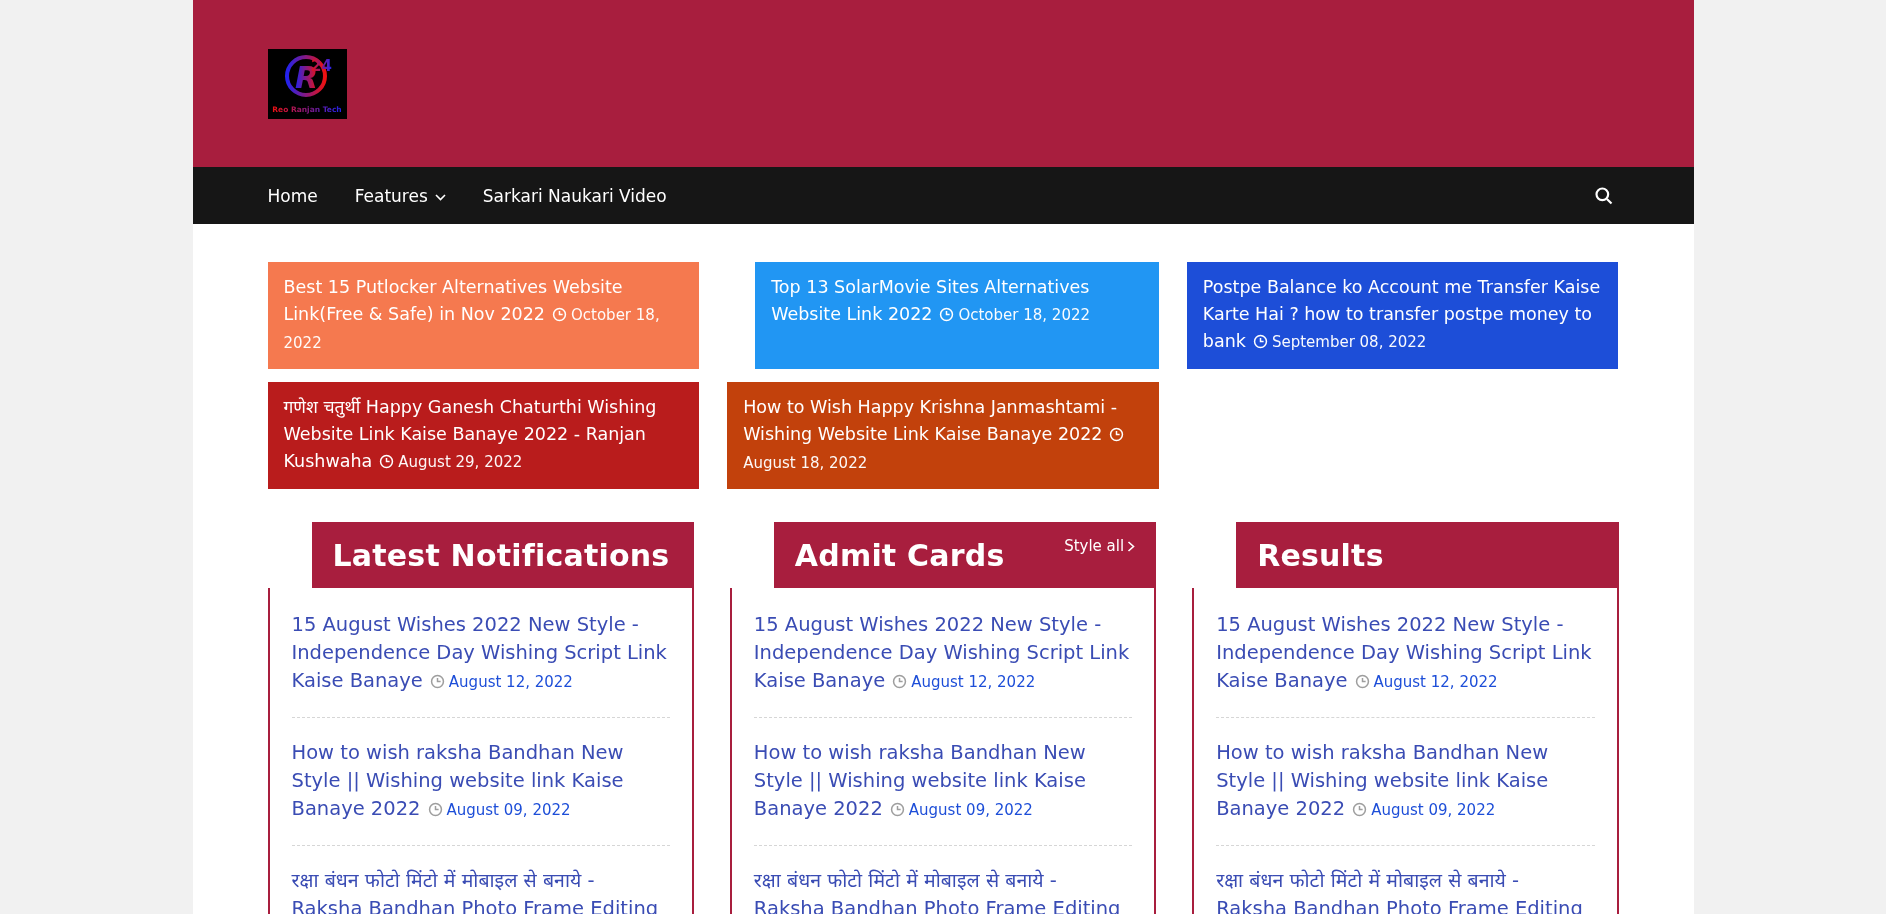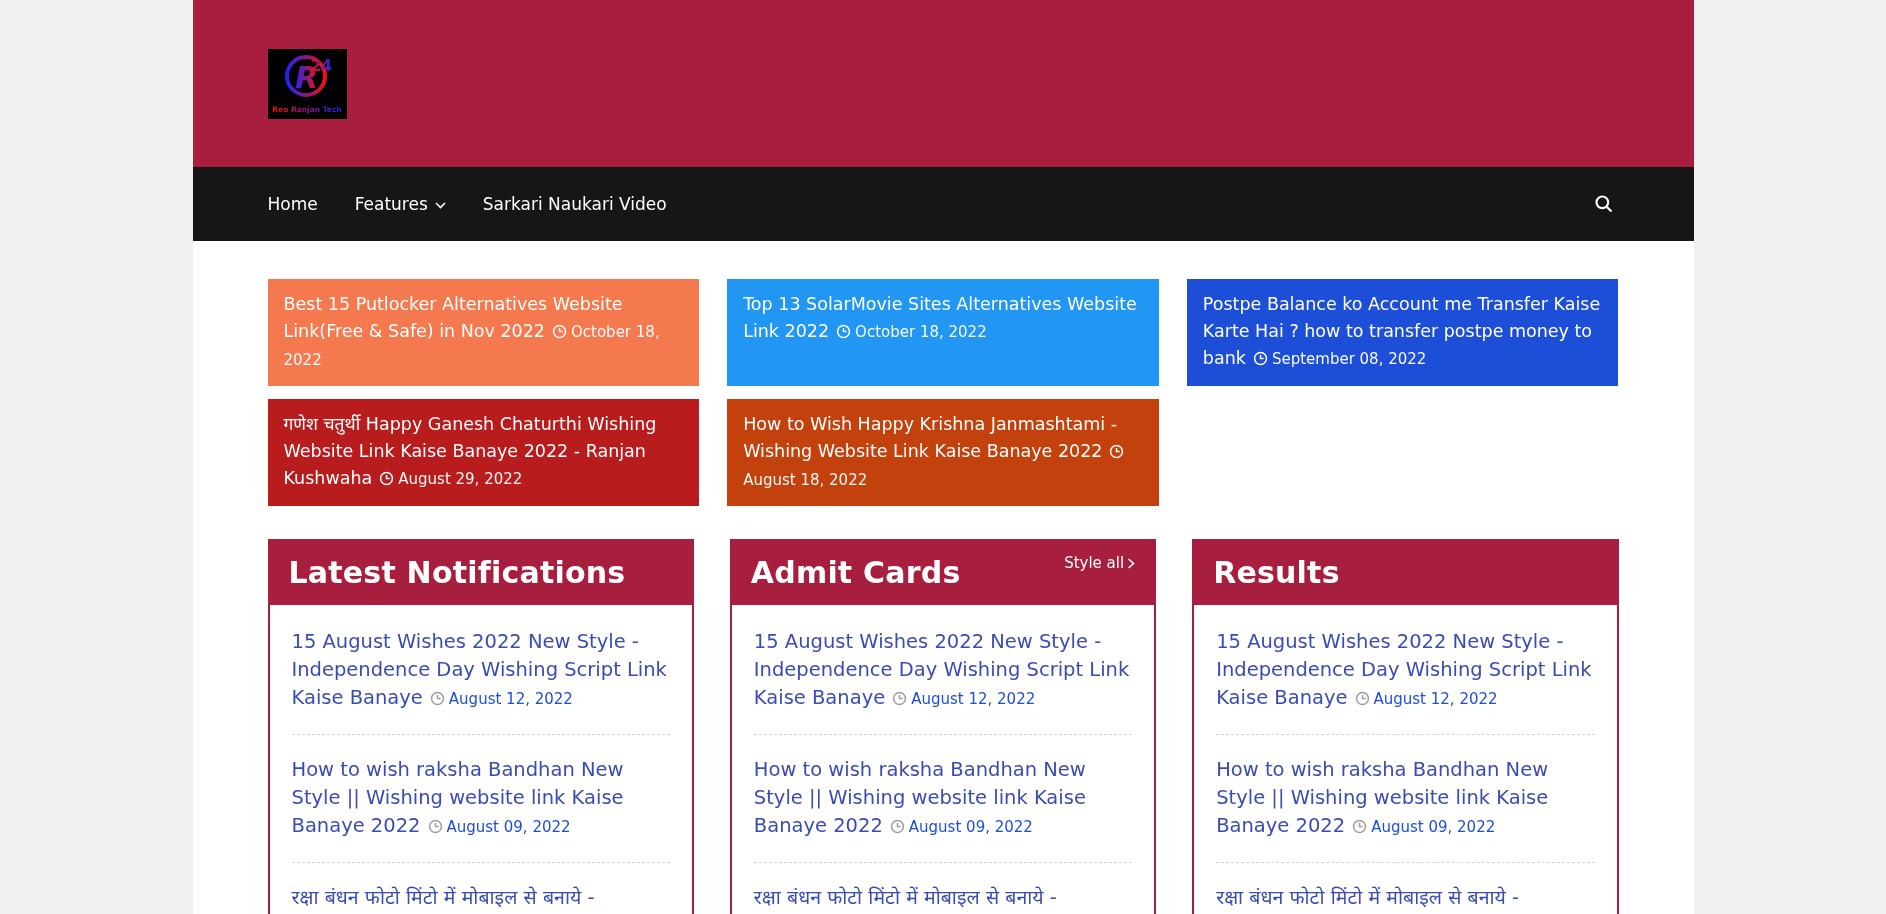--- a/index.html
+++ b/index.html
@@ -12,21 +12,21 @@
 
   
   .site-header {
     height: 167px; background: #a81e3e;
     display: flex; align-items: center; padding: 0 75px;
   }
   .logo-box { width: 79px; height: 70px; background: #000; display: block; cursor: pointer; }
 
   
   .nav-bar {
-    height: 74px; background: #161616;
+    height: 57px; background: #161616;
     display: flex; align-items: center; padding: 0 75px;
   }
   .nav-link {
     color: #ffffff; font-size: 17px; text-decoration: none;
     margin-right: 37px; display: inline-flex; align-items: center; gap: 7px;
     cursor: pointer;
   }
   .nav-link svg { margin-top: 3px; }
   .search-btn {
     margin-left: auto; background: none; border: none; cursor: pointer;
@@ -41,21 +41,21 @@
     cursor: pointer;
   }
   .card .card-title { color: #fff; text-decoration: none; }
   .date-chip { white-space: normal; font-size: 15px; color: rgba(255,255,255,0.97); margin-left: 7px; }
   .date-chip svg { vertical-align: -2px; margin-right: 4px; }
 
   
   .columns { display: grid; grid-template-columns: repeat(3, 1fr); gap: 36px; padding: 0 75px 40px; }
   .panel-header {
     background: #a81e3e; height: 66px; color: #fff;
-    display: flex; align-items: center; justify-content: space-between; padding: 0 21px;
+    display: flex; align-items: center; justify-content: space-between; padding: 0 21px; margin-left: 44px;
   }
   .panel-title { font-size: 30px; font-weight: 700; letter-spacing: 0.2px; }
   .view-all {
     color: #ffffff; font-size: 15px; text-decoration: none; cursor: pointer;
     display: inline-flex; align-items: center; gap: 3px;
     align-self: flex-start; margin-top: 15px;
   }
   .panel-body {
     border: 2px solid #a81e3e; border-top: none; background: #fff;
     padding: 2px 22px 10px; min-height: 345px;
@@ -117,21 +117,21 @@
   <section class="cards-section">
     <div class="cards-grid">
 
       <a class="card" style="background: rgb(245, 121, 79);">
         <span class="card-title">Best 15 Putlocker Alternatives Website Link(Free &amp; Safe) in Nov 2022</span><span class="date-chip"><svg width="15" height="15" viewBox="0 0 24 24">
               <circle cx="12" cy="12" r="9.5" fill="none" stroke="#ffffff" stroke-width="2.4"></circle>
               <path d="M12 6.5V12h5" fill="none" stroke="#ffffff" stroke-width="2.4"></path>
             </svg><span>October 18, 2022</span></span>
       </a>
 
-      <a class="card" style="background: rgb(33, 150, 243);">
+      <a class="card" style="background: rgb(33, 150, 243); margin-left: 28px;">
         <span class="card-title">Top 13 SolarMovie Sites Alternatives Website Link 2022</span><span class="date-chip"><svg width="15" height="15" viewBox="0 0 24 24">
               <circle cx="12" cy="12" r="9.5" fill="none" stroke="#ffffff" stroke-width="2.4"></circle>
               <path d="M12 6.5V12h5" fill="none" stroke="#ffffff" stroke-width="2.4"></path>
             </svg><span>October 18, 2022</span></span>
       </a>
 
 
       <a class="card" style="background: #1d4ed8;">
         <span class="card-title">Postpe Balance ko Account me Transfer Kaise Karte Hai ? how to transfer postpe money to bank</span><span class="date-chip"><svg width="15" height="15" viewBox="0 0 24 24">
               <circle cx="12" cy="12" r="9.5" fill="none" stroke="#ffffff" stroke-width="2.4"></circle>

